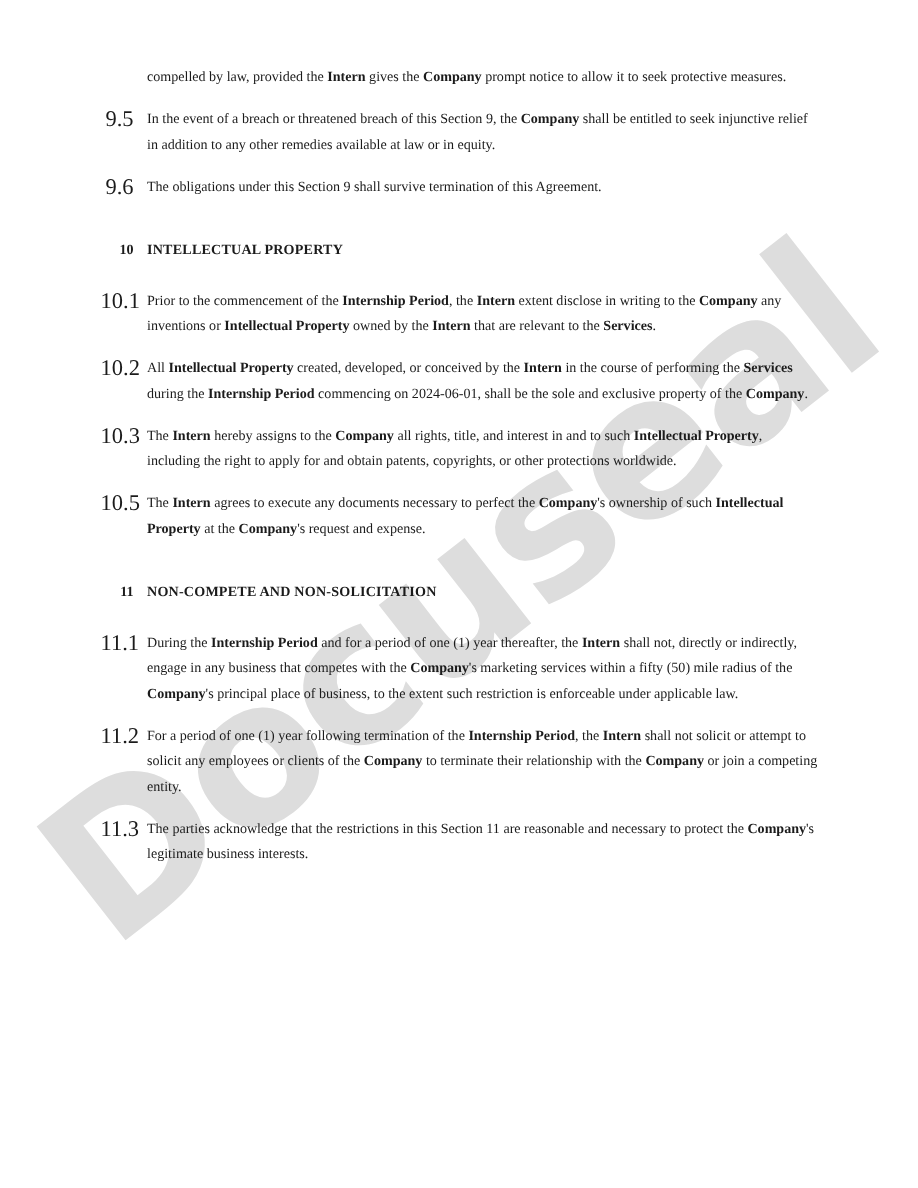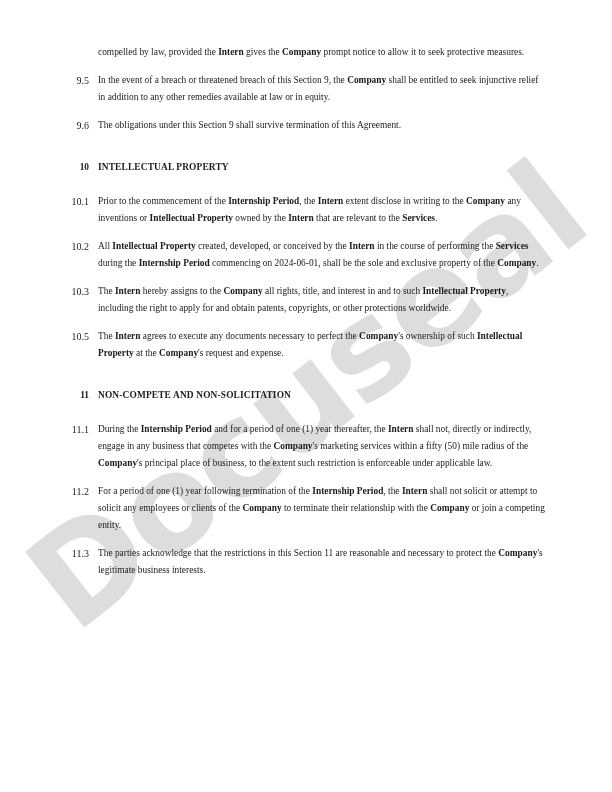--- a/index.html
+++ b/index.html
@@ -57,21 +57,21 @@
     display: flex;
     align-items: flex-start;
     margin-bottom: 11px;
   }
   .clause-num {
     flex: 0 0 31px;
     width: 31px;
     text-align: right;
     padding-right: 9px;
     box-sizing: border-box;
-    font-size: 10px;
+    font-size: 15px;
     line-height: 17px;
     white-space: nowrap;
   }
   .clause-body {
     flex: 1 1 auto;
     font-size: 9.4px;
     line-height: 17px;
     text-align: left;
   }
   .clause-body b { font-weight: 700; }

